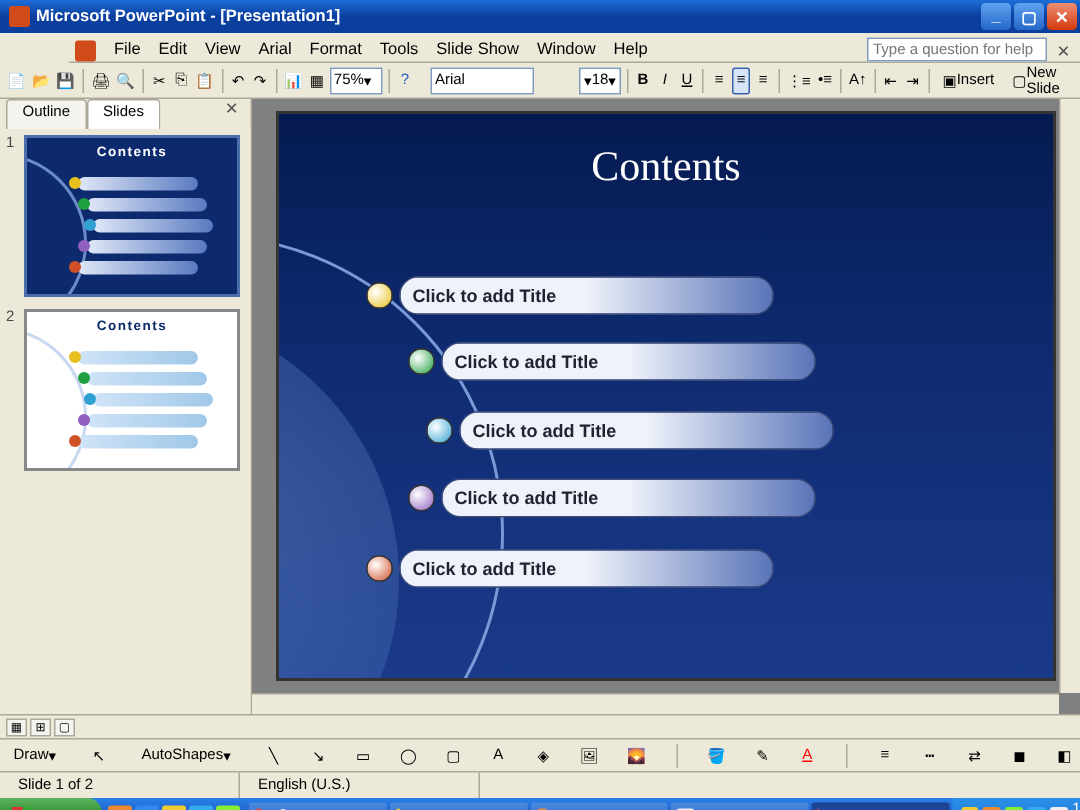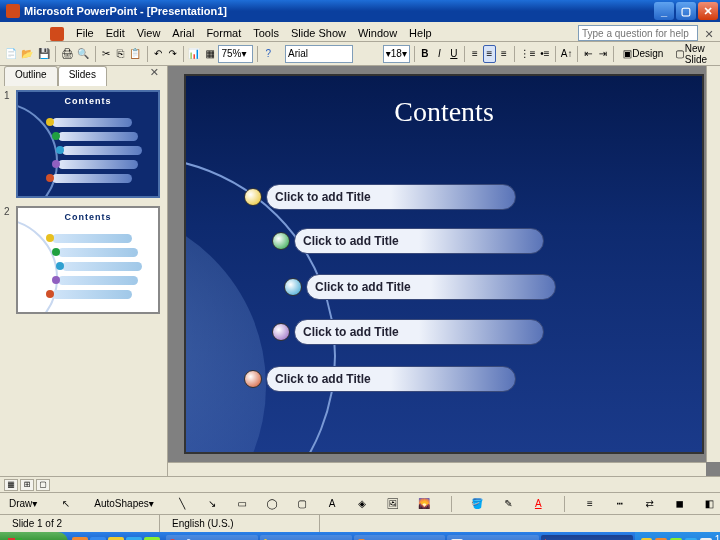--- a/index.html
+++ b/index.html
@@ -154,21 +154,21 @@
   <div class="tbtn">≡</div>
   <div class="sep"></div>
   <div class="tbtn">⋮≡</div>
   <div class="tbtn">•≡</div>
   <div class="sep"></div>
   <div class="tbtn">A↑</div>
   <div class="sep"></div>
   <div class="tbtn">⇤</div>
   <div class="tbtn">⇥</div>
   <div class="sep"></div>
-  <div class="tbtn" style="width:auto;padding:0 4px">▣ <span>Design</span></div>
+  <div class="tbtn" style="width:auto;padding:0 4px">▣ <span>Insert</span></div>
   <div class="tbtn" style="width:auto;padding:0 4px">▢ <span>New Slide</span></div>
 </div>
 
 <div class="workarea">
   <div class="leftpane">
     <div class="tabs">
       <div class="tab">Outline</div>
       <div class="tab active">Slides</div>
       <div class="tabx">✕</div>
     </div>

